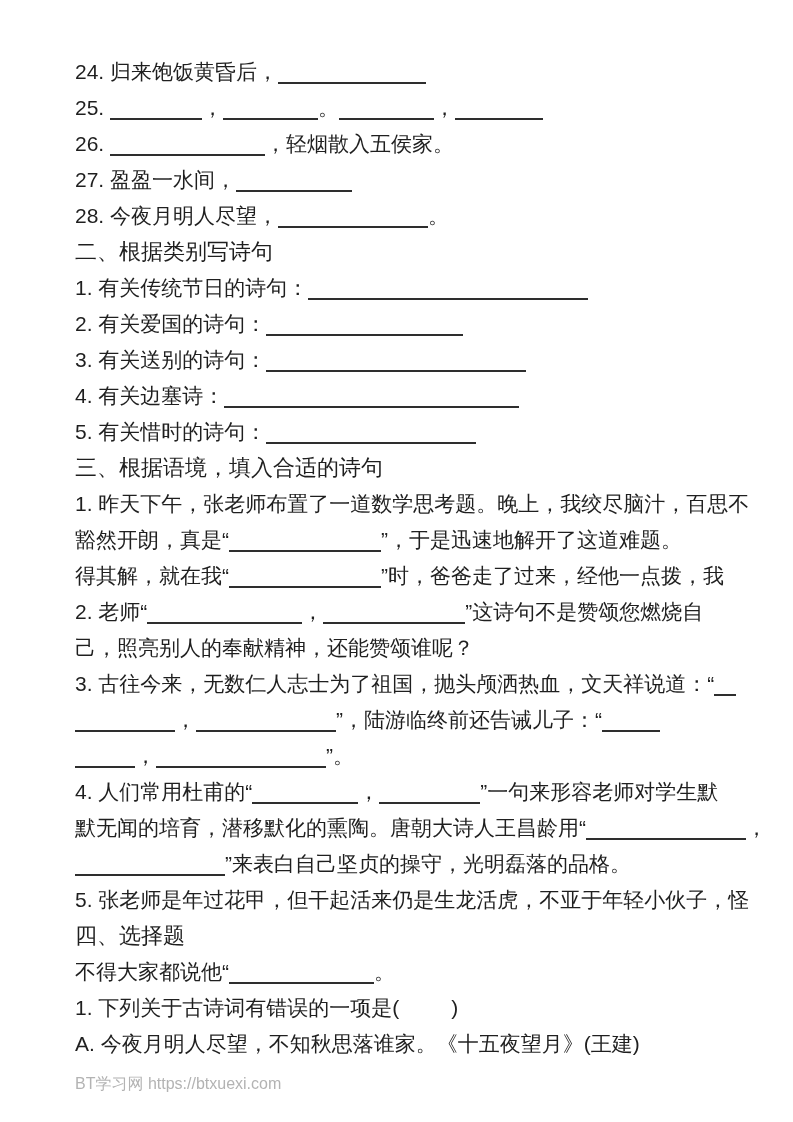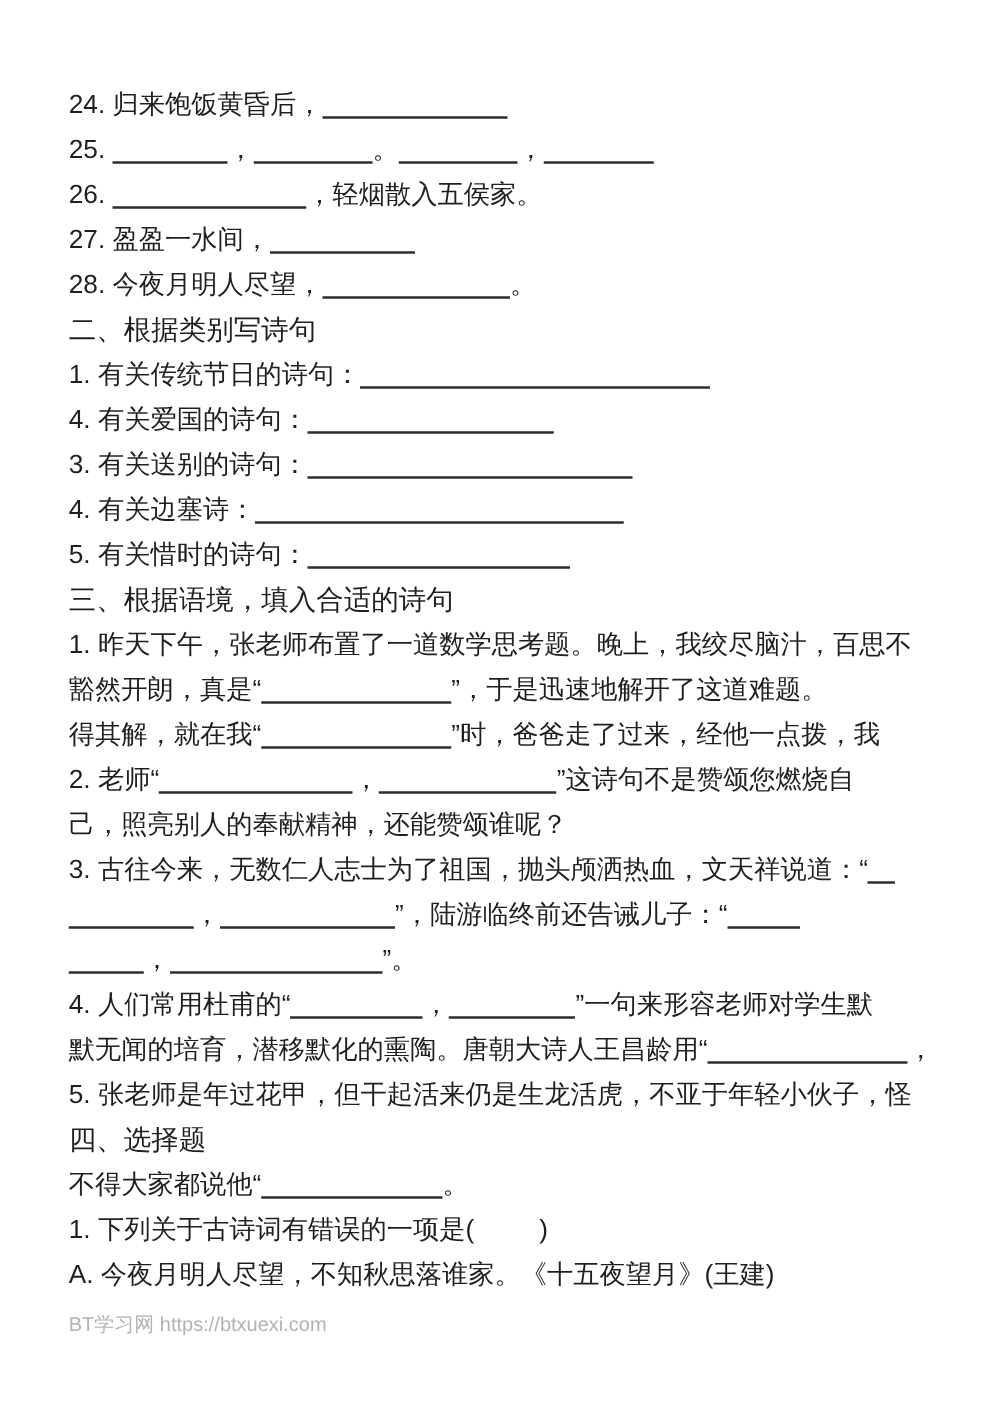--- a/index.html
+++ b/index.html
@@ -8,22 +8,21 @@
     background: #ffffff;
   }
   body {
     width: 793px;
     height: 1122px;
     overflow: hidden;
     font-family: "Liberation Sans", "DejaVu Sans", sans-serif;
     color: #1f1f1f;
   }
   .doc {
-    padding: 54px 36px 0 55px;
-    margin-top: 12px;
+    padding: 54px 36px 0 75px;
   }
   .line {
     font-size: 21px;
     line-height: 36px;
     height: 36px;
     white-space: nowrap;
   }
   .heading {
     font-weight: normal;
     font-size: 22px;
@@ -52,35 +51,36 @@
 
 <div class="doc">
   <div>
       <div class="line"><span>24. 归来饱饭黄昏后，</span><span class="blank" style="width: 148px;"></span></div>
       <div class="line"><span>25. </span><span class="blank" style="width: 92px;"></span><span>，</span><span class="blank" style="width: 95px;"></span><span>。</span><span class="blank" style="width: 95px;"></span><span>，</span><span class="blank" style="width: 88px;"></span></div>
       <div class="line"><span>26. </span><span class="blank" style="width: 155px;"></span><span>，轻烟散入五侯家。</span></div>
       <div class="line"><span>27. </span><span class="u">盈盈</span><span>一水间，</span><span class="blank" style="width: 116px;"></span></div>
       <div class="line"><span>28. 今夜月明人尽望，</span><span class="blank" style="width: 150px;"></span><span>。</span></div>
       <div class="line heading"><span>二、根据类别写诗句</span></div>
       <div class="line"><span>1. 有关传统节日的诗句：</span><span class="blank" style="width: 280px;"></span></div>
-      <div class="line"><span>4. 有关爱国的诗句：</span><span class="blank" style="width: 197px;"></span></div>
+      <div class="line"><span>2. 有关爱国的诗句：</span><span class="blank" style="width: 197px;"></span></div>
       <div class="line"><span>3. 有关送别的诗句：</span><span class="blank" style="width: 260px;"></span></div>
       <div class="line"><span>4. 有关边塞诗：</span><span class="blank" style="width: 295px;"></span></div>
       <div class="line"><span>5. 有关惜时的诗句：</span><span class="blank" style="width: 210px;"></span></div>
       <div class="line heading"><span>三、根据语境，填入合适的诗句</span></div>
       <div class="line"><span>1. 昨天下午，张老师布置了一道数学思考题。晚上，我绞尽脑汁，百思不</span></div>
       <div class="line"><span>豁然开朗，真是“</span><span class="blank" style="width: 152px;"></span><span>”，于是迅速地解开了这道难题。</span></div>
       <div class="line"><span>得其解，就在我“</span><span class="blank" style="width: 152px;"></span><span>”时，爸爸走了过来，经他一点拨，我</span></div>
       <div class="line"><span>2. 老师“</span><span class="blank" style="width: 155px;"></span><span>，</span><span class="blank" style="width: 142px;"></span><span>”这诗句不是赞颂您燃烧自</span></div>
       <div class="line"><span>己，照亮别人的奉献精神，还能赞颂谁呢？</span></div>
       <div class="line"><span>3. 古往今来，无数仁人志士为了祖国，抛头颅洒热血，文天祥说道：“</span><span class="blank" style="width: 22px;"></span></div>
       <div class="line"><span class="blank" style="width: 100px;"></span><span>，</span><span class="blank" style="width: 140px;"></span><span>”，陆游临终前还告诫儿子：“</span><span class="blank" style="width: 58px;"></span></div>
       <div class="line"><span class="blank" style="width: 60px;"></span><span>，</span><span class="blank" style="width: 170px;"></span><span>”。</span></div>
       <div class="line"><span>4. 人们常用杜甫的“</span><span class="blank" style="width: 106px;"></span><span>，</span><span class="blank" style="width: 101px;"></span><span>”一句来形容老师对学生默</span></div>
       <div class="line"><span>默无闻的培育，潜移默化的熏陶。唐朝大诗人王昌龄用“</span><span class="blank" style="width: 160px;"></span><span>，</span></div>
+      <div class="line"><span class="blank" style="width: 150px;"></span><span>”来表白自己坚贞的操守，光明磊落的品格。</span></div>
       <div class="line"><span>5. 张老师是年过花甲，但干起活来仍是生龙活虎，不亚于年轻小伙子，怪</span></div>
       <div class="line heading"><span>四、选择题</span></div>
       <div class="line"><span>不得大家都说他“</span><span class="blank" style="width: 145px;"></span><span>。</span></div>
       <div class="line"><span>1. 下列关于古诗词有错误的一项是(</span><span class="gap" style="width: 52px;"></span><span>)</span></div>
       <div class="line"><span>A. 今夜月明人尽望，不知秋思落谁家。《十五夜望月》(王建)</span></div>
     </div>
   <div class="footer">
     <span>BT学习网 https://btxuexi.com</span>
   </div>
 </div>

